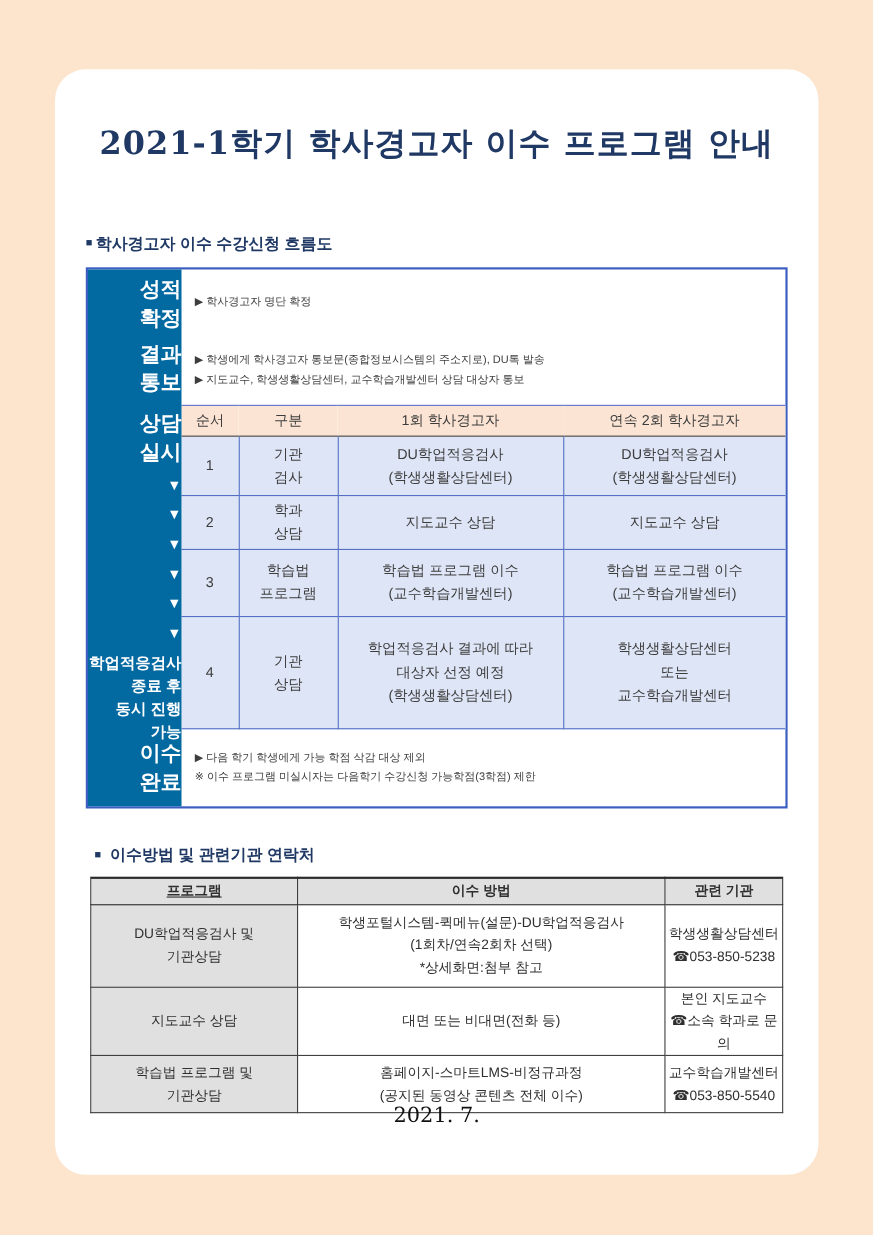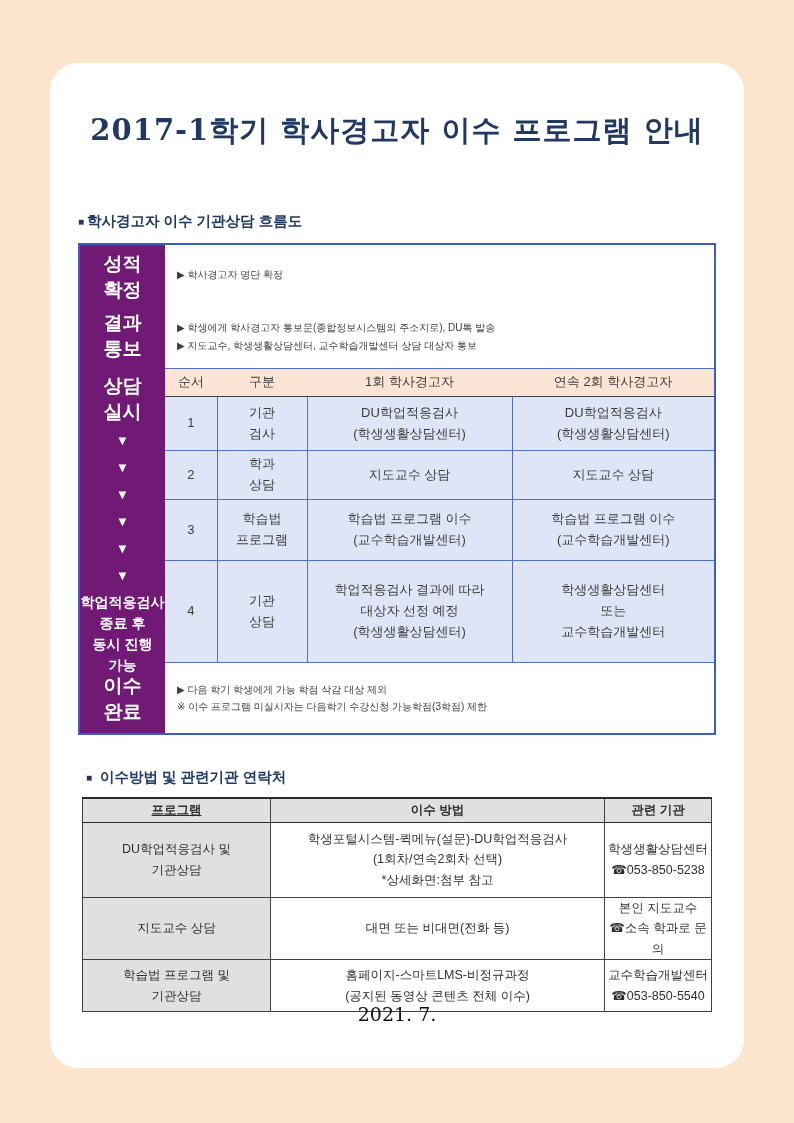--- a/index.html
+++ b/index.html
@@ -39,22 +39,22 @@
 
   
   .flow-table {
     position:absolute; left:28px; top:180px;
     width:638px; height:492px;
     border:2px solid #3c5ec1;
     display:flex; background:#fff;
   }
   .flow-sidebar {
     width:85px; flex:0 0 85px;
-    background:#701a75; color:#fff; position:relative;
-    text-align:center;
+    background:#0369a1; color:#fff; position:relative;
+    text-align:right;
   }
   .stage {
     position:absolute; left:0; width:100%;
     font-weight:bold; font-size:19px; line-height:1.35;
     white-space:pre-line;
   }
   .stage1 { top:6px; }
   .stage2 { top:65px; }
   .stage3 { top:128px; }
   .stage4 { top:428px; }
@@ -120,25 +120,25 @@
     text-align:center;
     font-family:"DejaVu Serif","Liberation Serif",serif;
     font-size:19px; color:#111;
   }
 </style>
 </head>
 <body>
 
 <div class="card">
 
-  <div class="title">2017-1학기 학사경고자 이수 프로그램 안내</div>
+  <div class="title">2021-1학기 학사경고자 이수 프로그램 안내</div>
 
   <div class="sec-heading sec1">
     <span class="sq">■</span>
-    <span>학사경고자 이수 기관상담 흐름도</span>
+    <span>학사경고자 이수 수강신청 흐름도</span>
   </div>
 
   <div class="flow-table">
 
     <div class="flow-sidebar">
       <div class="stage stage1 pre">성적
 확정</div>
       <div class="stage stage2 pre">결과
 통보</div>
       <div class="stage stage3 pre">상담

